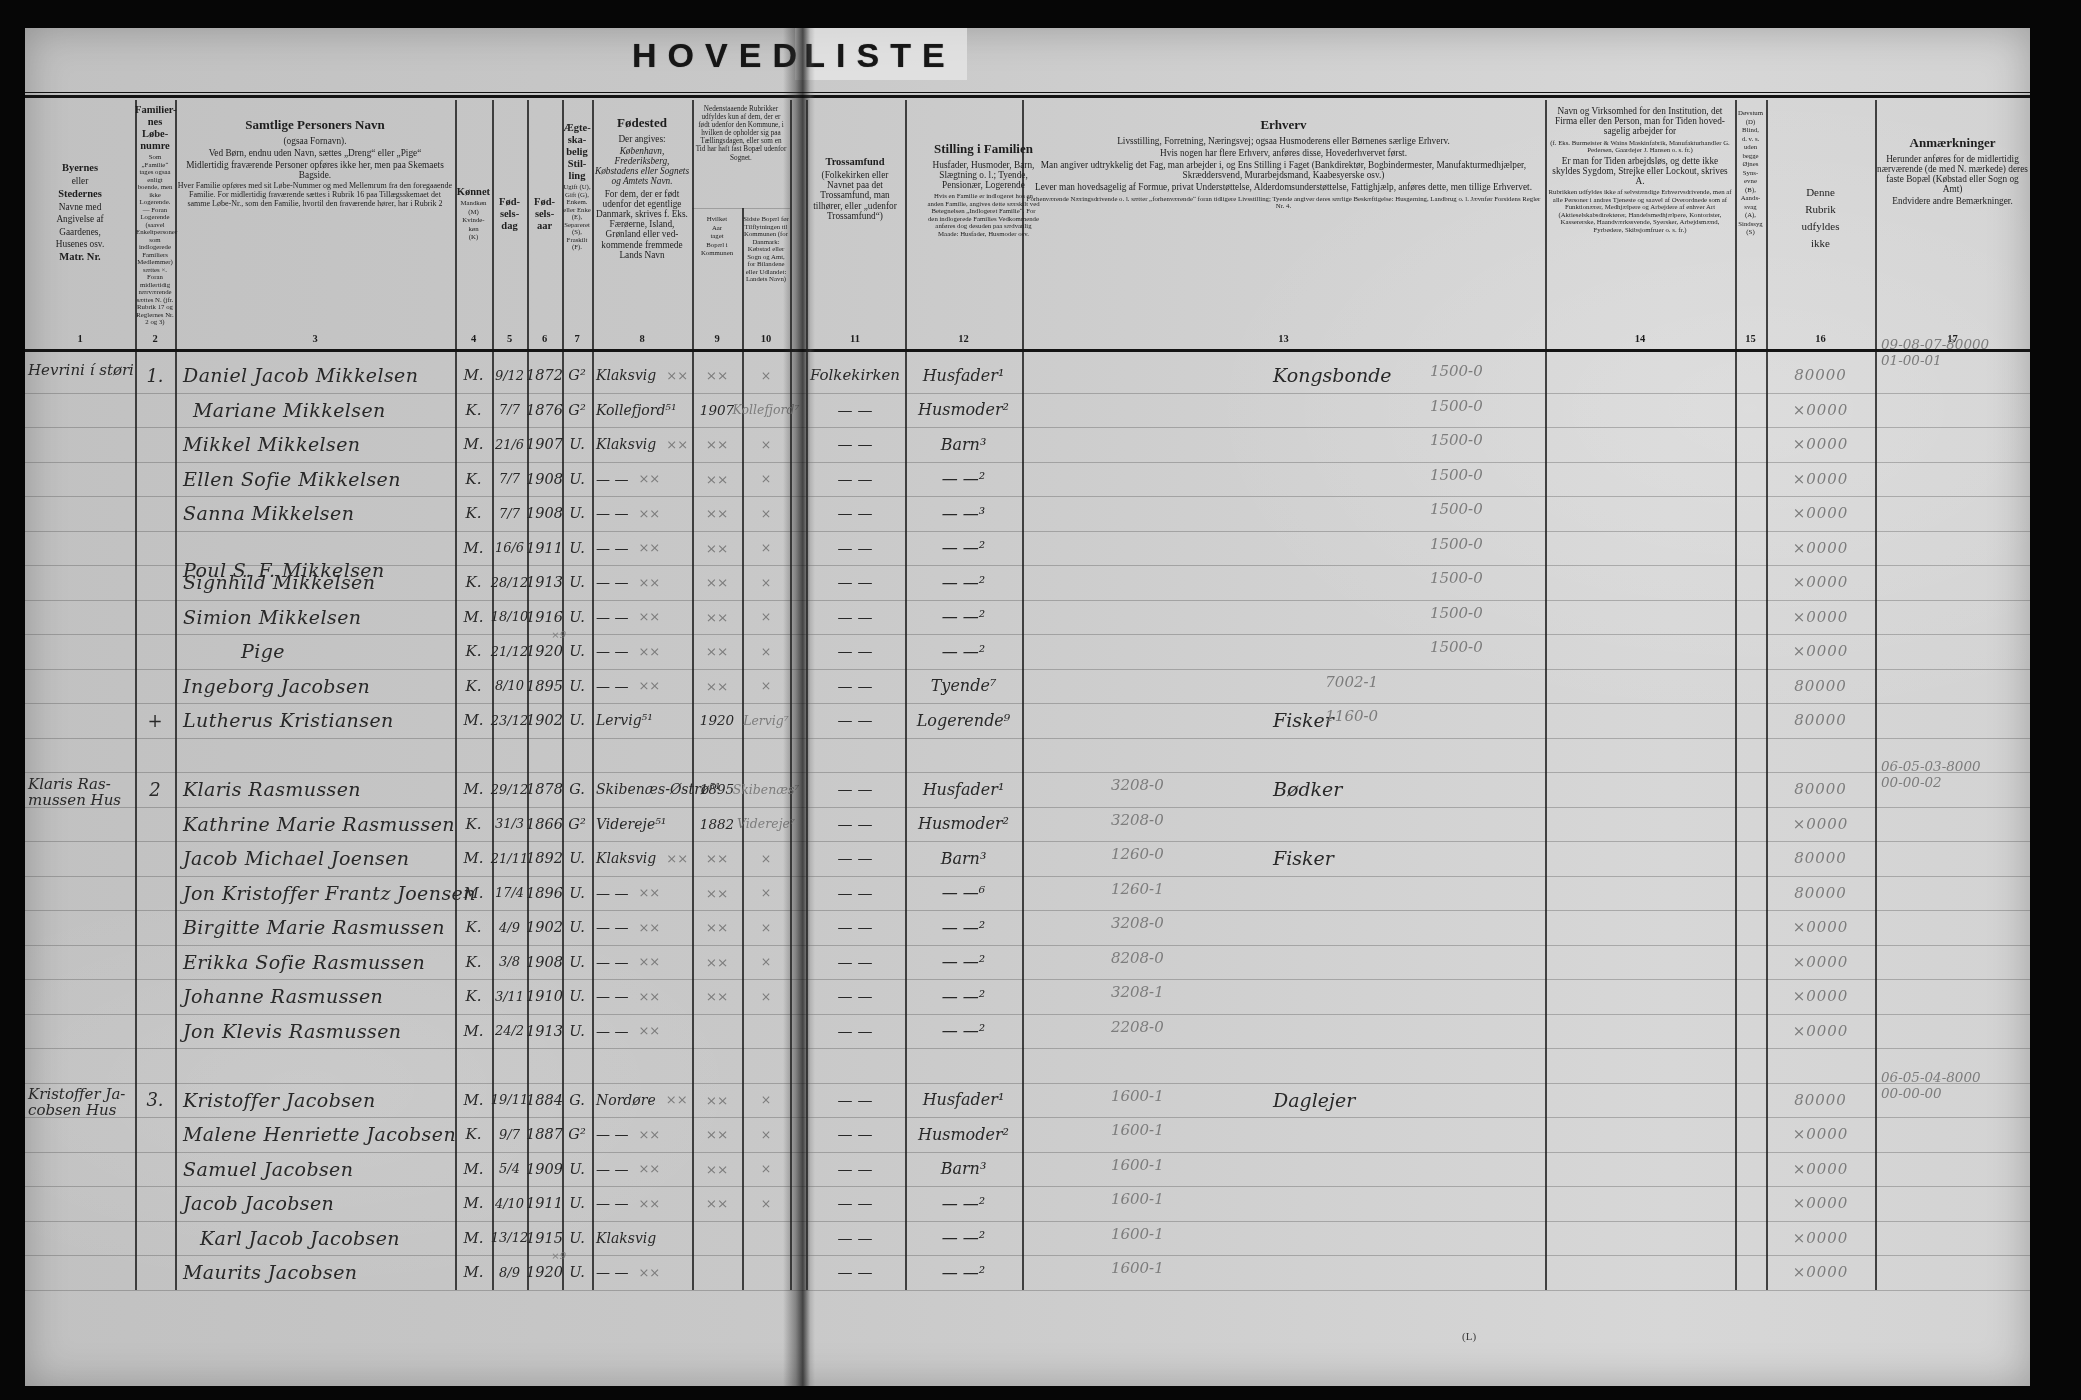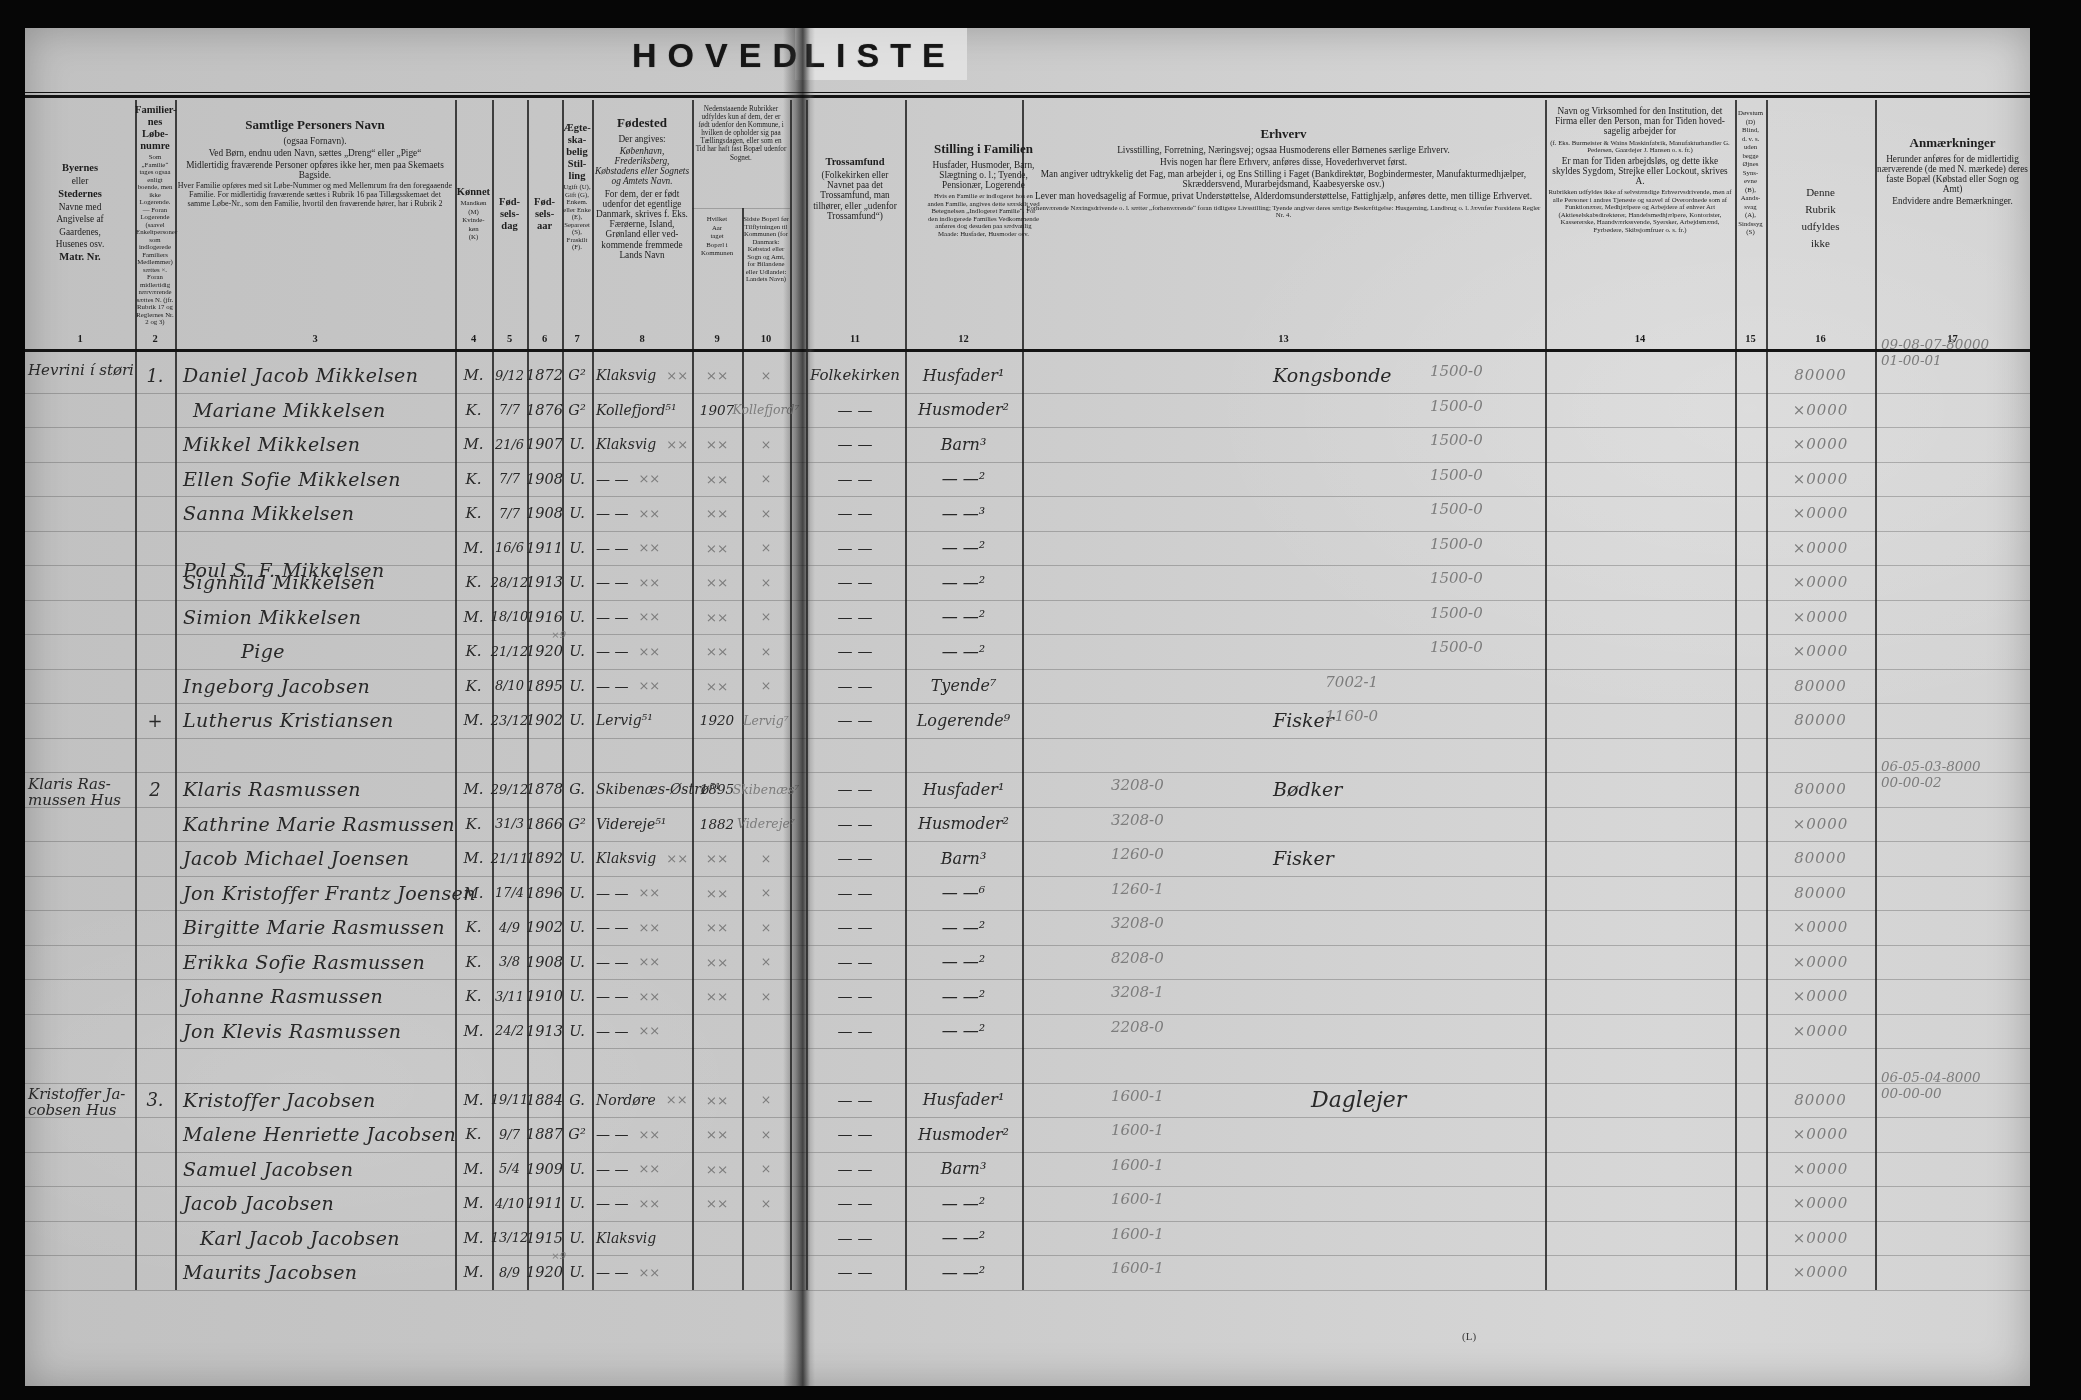--- a/index.html
+++ b/index.html
@@ -134,21 +134,21 @@
           <div class="hb">Trossamfund</div>
           <div class="hn">(Folkekirken eller Navnet paa det Trossamfund, man tilhører, eller „udenfor Trossamfund“)</div>
         </div>
         <div class="cnum" style="left: 780px; width: 100px;">11</div>
         <div class="hc" style="left: 900px; top: 72px; width: 117px; height: 232px; padding-top: 40px;">
           <div class="hB">Stilling i Familien</div>
           <div class="hn">Husfader, Husmoder, Barn, Slægtning o. l.; Tyende, Pensionær, Logerende</div>
           <div class="ht">Hvis en Familie er indlogeret hos en anden Familie, angives dette særskilt ved Betegnelsen „Indlogeret Familie“. For den indlogerede Families Vedkommende anføres dog desuden paa sædvanlig Maade: Husfader, Husmoder osv.</div>
         </div>
         <div class="cnum" style="left: 880px; width: 117px;">12</div>
-        <div class="hc" style="left: 997px; top: 89px; width: 523px; height: 232px; padding-top: 8px;">
+        <div class="hc" style="left: 997px; top: 80px; width: 523px; height: 232px; padding-top: 8px;">
           <div class="hB">Erhverv</div>
           <div class="hn">Livsstilling, Forretning, Næringsvej; ogsaa Husmoderens eller Børnenes særlige Erhverv.</div>
           <div class="hn">Hvis nogen har flere Erhverv, anføres disse, Hovederhvervet først.</div>
           <div class="hn">Man angiver udtrykkelig det Fag, man arbejder i, og Ens Stilling i Faget (Bankdirektør, Bogbindermester, Manufakturmedhjælper, Skræddersvend, Murarbejdsmand, Kaabesyerske osv.)</div>
           <div class="hn">Lever man hovedsagelig af Formue, privat Understøttelse, Alderdomsunderstøttelse, Fattighjælp, anføres dette, men tillige Erhvervet.</div>
           <div class="ht">Forhenværende Næringsdrivende o. l. sætter „forhenværende“ foran tidligere Livsstilling; Tyende angiver deres særlige Beskæftigelse: Husgerning, Landbrug o. l. Jævnfør Forsidens Regler Nr. 4.</div>
         </div>
         <div class="cnum" style="left: 997px; width: 523px;">13</div>
         <div class="hc" style="left: 1520px; top: 72px; width: 190px; height: 232px; padding-top: 4px;">
           <div class="hn">Navn og Virksomhed for den Institution, det Firma eller den Person, man for Tiden hoved­sagelig arbejder for</div>
@@ -490,21 +490,21 @@
         <div class="cell ink nm" style="left: 150px; top: 1054.5px; width: 280px;">Kristoffer Jacobsen</div>
         <div class="cell ink" style="left: 430px; top: 1054.5px; width: 37px; font-size: 15px;">M.</div>
         <div class="cell ink" style="left: 467px; top: 1054.5px; width: 35px; font-size: 13px;">19/11</div>
         <div class="cell ink" style="left: 502px; top: 1054.5px; width: 35px; font-size: 14.5px;">1884</div>
         <div class="cell ink" style="left: 537px; top: 1054.5px; width: 30px; font-size: 14.5px;">G.</div>
         <div class="cell ink" style="left: 567px; top: 1054.5px; width: 100px; font-size: 14px; justify-content: flex-start; padding-left: 4px; overflow: visible;">Nordøre<span class="pencil" style="margin-left: 10px; font-size: 13px;">××</span></div>
         <div class="cell pencil" style="left: 667px; top: 1054.5px; width: 50px; font-size: 13.5px;">××</div>
         <div class="cell pencil" style="left: 717px; top: 1054.5px; width: 48px; font-size: 12.5px; overflow: visible;">×</div>
         <div class="cell ink" style="left: 780px; top: 1054.5px; width: 100px; font-size: 15px;">— —</div>
         <div class="cell ink" style="left: 880px; top: 1054.5px; width: 117px; font-size: 16px;">Husfader¹</div>
-        <div class="ink" style="position: absolute; left: 1248.04px; top: 1054.5px; height: 34.5px; display: flex; align-items: center; font-size: 22px; z-index: 10; white-space: nowrap; margin-left: 38px;">Daglejer</div>
+        <div class="ink" style="position: absolute; left: 1248.04px; top: 1054.5px; height: 34.5px; display: flex; align-items: center; font-size: 19px; z-index: 10; white-space: nowrap;">Daglejer</div>
         <div class="pencil" style="position: absolute; left: 1085.91px; top: 1050.5px; height: 34.5px; display: flex; align-items: center; font-size: 15px; z-index: 10;">1600-1</div>
         <div class="cell pencil" style="left: 1741px; top: 1054.5px; width: 109px; font-size: 15px; letter-spacing: 1px;">80000</div>
         <div class="cell ink nm" style="left: 150px; top: 1089px; width: 280px;">Malene Henriette Jacobsen</div>
         <div class="cell ink" style="left: 430px; top: 1089px; width: 37px; font-size: 15px;">K.</div>
         <div class="cell ink" style="left: 467px; top: 1089px; width: 35px; font-size: 13px;">9/7</div>
         <div class="cell ink" style="left: 502px; top: 1089px; width: 35px; font-size: 14.5px;">1887</div>
         <div class="cell ink" style="left: 537px; top: 1089px; width: 30px; font-size: 14.5px;">G²</div>
         <div class="cell ink" style="left: 567px; top: 1089px; width: 100px; font-size: 14px; justify-content: flex-start; padding-left: 4px; overflow: visible;">— —<span class="pencil" style="margin-left: 10px; font-size: 13px;">××</span></div>
         <div class="cell pencil" style="left: 667px; top: 1089px; width: 50px; font-size: 13.5px;">××</div>
         <div class="cell pencil" style="left: 717px; top: 1089px; width: 48px; font-size: 12.5px; overflow: visible;">×</div>

